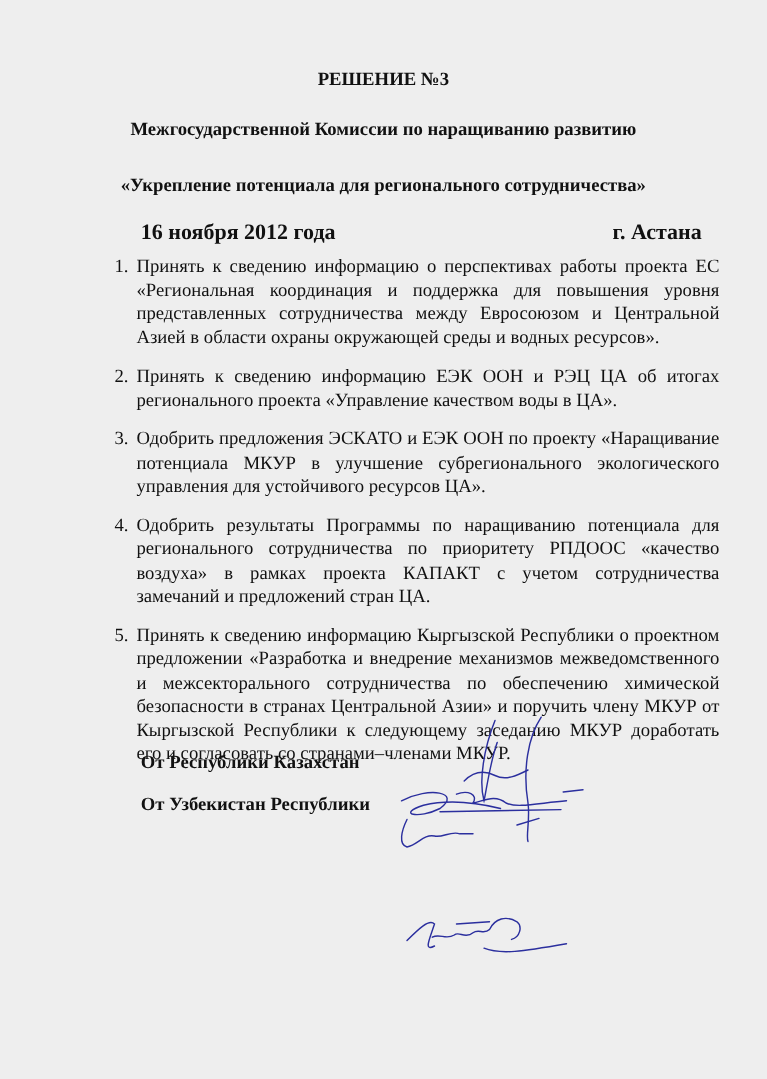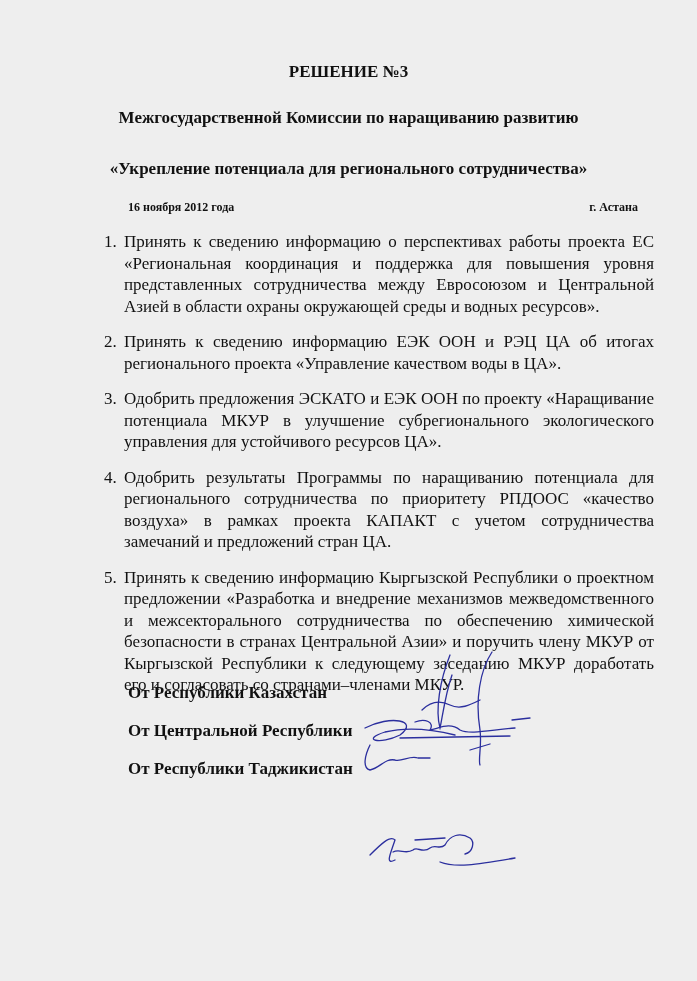--- a/index.html
+++ b/index.html
@@ -9,21 +9,21 @@
       font-family: "Liberation Serif", serif;
       color: #111;
       position: relative;
       overflow: hidden;
     }
     .page { position: absolute; left: 0; top: 0; width: 697px; height: 981px; background: #eeeeee; }
     .title { position: absolute; left: 0; width: 697px; text-align: center; font-weight: bold; font-size: 17px; }
     .t1 { top: 62px; }
     .t2 { top: 108px; }
     .t3 { top: 159px; }
-    .dateline { position: absolute; top: 200px; left: 128px; width: 510px; font-weight: bold; font-size: 12px; }
+    .dateline { position: absolute; top: 200px; left: 128px; width: 510px; font-weight: bold; font-size: 20px; }
     .dateline .city { position: absolute; right: 0; top: 0; }
     .items { position: absolute; left: 104px; top: 231px; width: 550px; margin: 0; padding: 0; list-style: none; }
     .item { position: relative; padding-left: 20px; font-size: 17px; line-height: 21.5px; text-align: justify; margin-bottom: 14px; }
     .item .num { position: absolute; left: 0; top: 0; }
     .sigs { position: absolute; left: 128px; top: 683px; }
     .sig-row { font-weight: bold; font-size: 17px; height: 38px; }
     .signature { position: absolute; }
   </style>
 </head>
 <body>
@@ -56,22 +56,21 @@
       <span>Одобрить результаты Программы по наращиванию потенциала для регионального сотрудничества по приоритету РПДООС «качество воздуха» в рамках проекта КАПАКТ с учетом сотрудничества замечаний и предложений стран ЦА.</span>
     </li>
     <li class="item">
       <span class="num">5.</span>
       <span>Принять к сведению информацию Кыргызской Республики о проектном предложении «Разработка и внедрение механизмов межведомственного и межсекторального сотрудничества по обеспечению химической безопасности в странах Центральной Азии» и поручить члену МКУР от Кыргызской Республики к следующему заседанию МКУР доработать его и согласовать со странами–членами МКУР.</span>
     </li>
   </ol>
 
   <div class="sigs">
     <div class="sig-row">От Республики Казахстан</div>
-    <div class="sig-row">От Центральной Республики</div>
-    <div class="sig-row">От Республики Таджикистан</div>
+    <div class="sig-row">От Узбекистан Республики</div>
   </div>
 
   <svg class="signature" style="left:340px;top:650px" width="200" height="130" viewBox="0 0 200 130">
     <g fill="none" stroke="#2b2f9e" stroke-width="1.3" stroke-linecap="round">
       <path d="M110 5 C100 30 95 60 100 78 C102 70 105 45 112 25"></path>
       <path d="M152 2 C140 20 135 50 140 80 C142 95 138 110 140 115"></path>
       <path d="M82 60 C90 52 100 50 110 55 C120 60 130 55 140 50"></path>
       <path d="M25 78 C50 65 80 70 60 85 C40 95 20 90 45 82 C70 76 95 80 115 85"></path>
       <path d="M75 72 C85 68 95 72 90 80 C100 78 110 72 120 80 C130 85 150 80 175 78"></path>
       <path d="M60 88 L170 86"></path>

